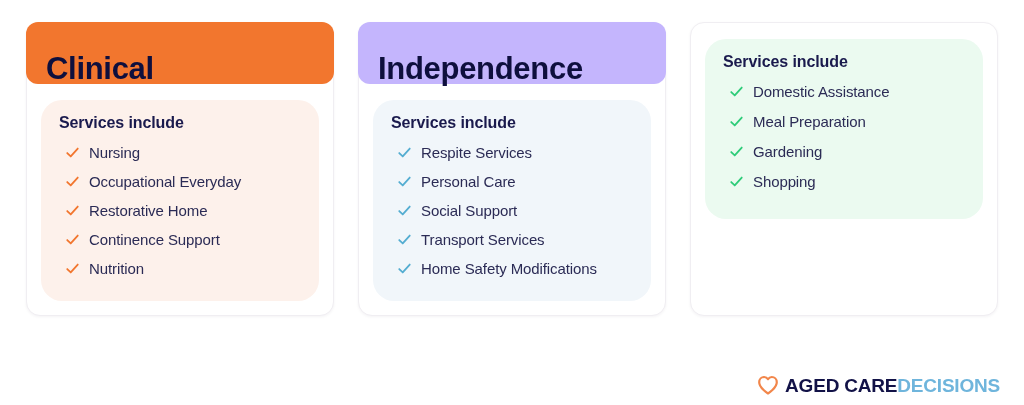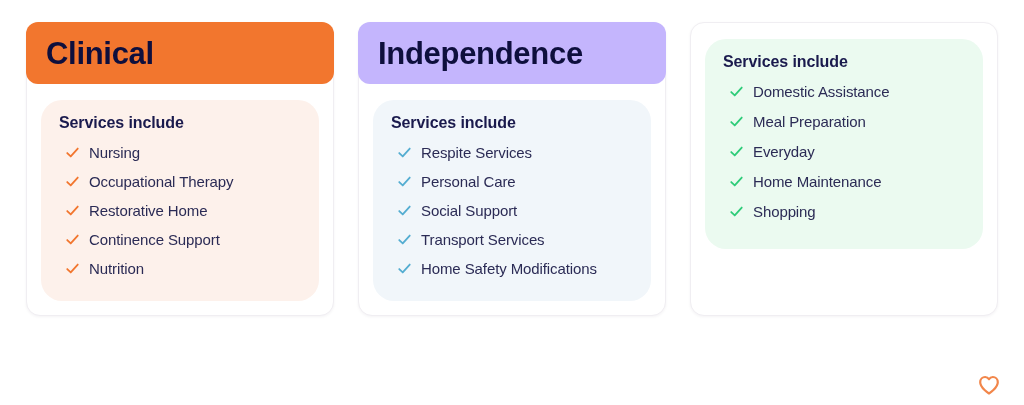--- a/index.html
+++ b/index.html
@@ -24,21 +24,21 @@
     border-radius:14px;
     box-shadow:0 1px 3px rgba(30,20,60,0.05);
     box-sizing:border-box;
     padding:0 0 14px 0;
     position:relative;
   }
   .card-header{
     height:62px;
     border-radius:12px;
     display:flex;
-    align-items:center;
+    align-items:flex-end;
     padding-left:20px;
     box-sizing:border-box;
     margin:-1px -1px 0 -1px;
     width:calc(100% + 2px);
   }
   .card-header h2{
     margin:0;
     font-size:31px;
     font-weight:bold;
     color:#0e0f3d;
@@ -128,21 +128,21 @@
               </svg>
             </span>
             <span>Nursing</span>
           </li>
           <li>
             <span class="check">
               <svg viewBox="0 0 16 16" xmlns="http://www.w3.org/2000/svg">
                 <path d="M2.4 8.6 L6.1 12.2 L13.6 3.8" fill="none" stroke="#F2762E" stroke-width="1.9" stroke-linecap="round" stroke-linejoin="round"></path>
               </svg>
             </span>
-            <span>Occupational Therapy</span>
+            <span>Occupational Everyday</span>
           </li>
           <li>
             <span class="check">
               <svg viewBox="0 0 16 16" xmlns="http://www.w3.org/2000/svg">
                 <path d="M2.4 8.6 L6.1 12.2 L13.6 3.8" fill="none" stroke="#F2762E" stroke-width="1.9" stroke-linecap="round" stroke-linejoin="round"></path>
               </svg>
             </span>
             <span>Restorative Home</span>
           </li>
           <li>
@@ -233,42 +233,37 @@
               </svg>
             </span>
             <span>Meal Preparation</span>
           </li>
           <li>
             <span class="check">
               <svg viewBox="0 0 16 16" xmlns="http://www.w3.org/2000/svg">
                 <path d="M2.4 8.6 L6.1 12.2 L13.6 3.8" fill="none" stroke="#2ECC79" stroke-width="1.9" stroke-linecap="round" stroke-linejoin="round"></path>
               </svg>
             </span>
-            <span>Everyday</span>
-          </li>
-          <li>
-            <span class="check">
-              <svg viewBox="0 0 16 16" xmlns="http://www.w3.org/2000/svg">
-                <path d="M2.4 8.6 L6.1 12.2 L13.6 3.8" fill="none" stroke="#2ECC79" stroke-width="1.9" stroke-linecap="round" stroke-linejoin="round"></path>
-              </svg>
-            </span>
-            <span>Home Maintenance</span>
+            <span>Gardening</span>
           </li>
           <li>
             <span class="check">
               <svg viewBox="0 0 16 16" xmlns="http://www.w3.org/2000/svg">
                 <path d="M2.4 8.6 L6.1 12.2 L13.6 3.8" fill="none" stroke="#2ECC79" stroke-width="1.9" stroke-linecap="round" stroke-linejoin="round"></path>
               </svg>
             </span>
             <span>Shopping</span>
           </li>
         </ul>
       </div>
     </div>
   </div>
 
 <div class="logo">
   <span class="logo-heart">
     <svg viewBox="0 0 24 22" xmlns="http://www.w3.org/2000/svg">
       <path d="M12 20.2 C12 20.2 2.4 14.2 2.4 7.9 C2.4 4.5 4.9 2.2 7.8 2.2 C9.8 2.2 11.2 3.3 12 4.6 C12.8 3.3 14.2 2.2 16.2 2.2 C19.1 2.2 21.6 4.5 21.6 7.9 C21.6 14.2 12 20.2 12 20.2 Z" fill="none" stroke="#F2864A" stroke-width="2.4" stroke-linejoin="round"></path>
     </svg>
   </span>
+  <span class="logo-text">
+    <span class="logo-primary">AGED CARE</span><span class="logo-secondary">DECISIONS</span>
+  </span>
 </div>
 
 </body></html>

